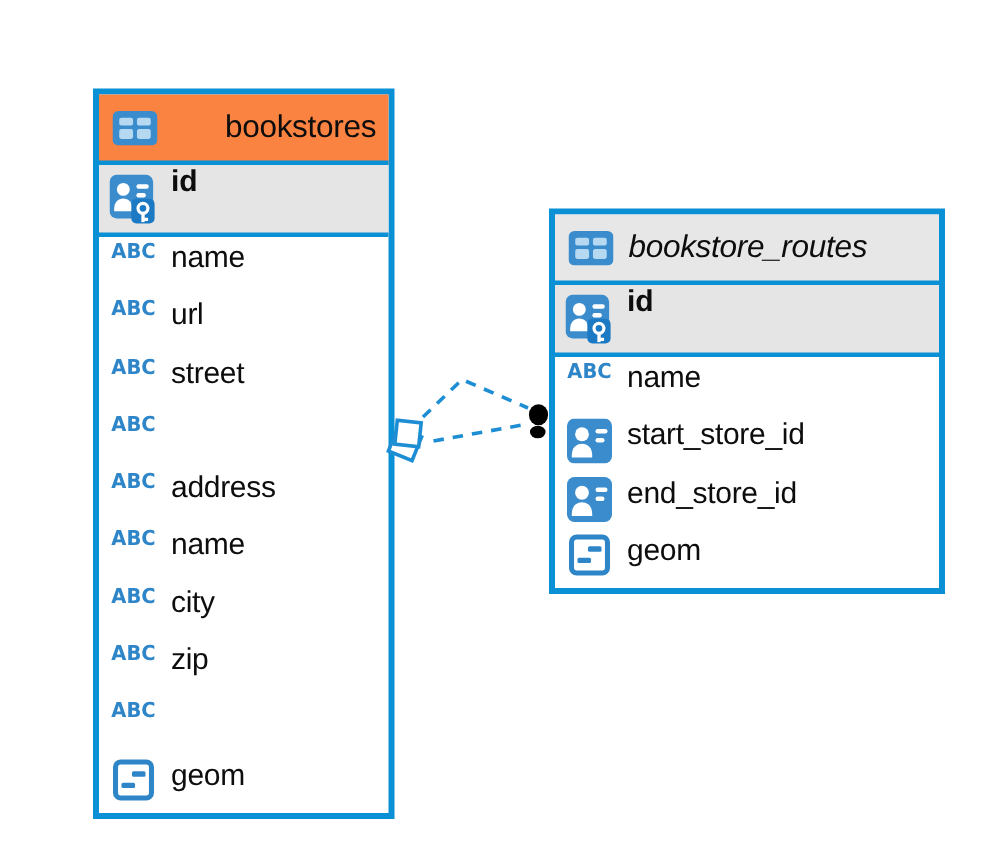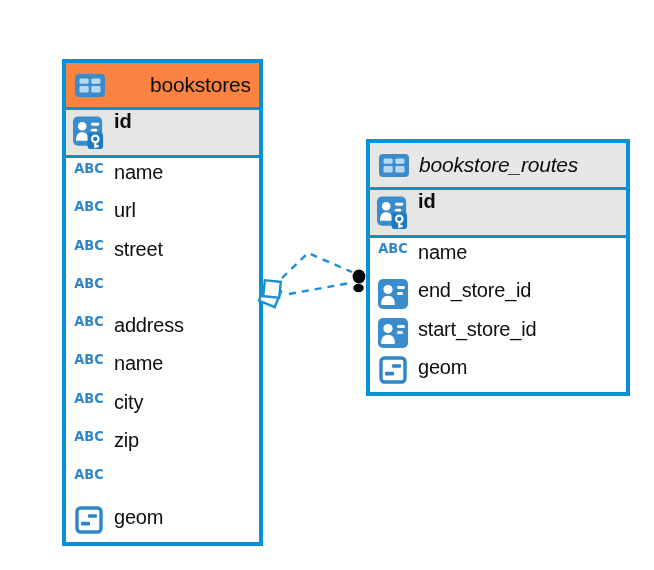--- a/index.html
+++ b/index.html
@@ -208,33 +208,33 @@
         <div class="row">
           <span class="icon-wrap">
             <svg width="30" height="30" viewBox="0 0 30 30">
        <rect x="0" y="0" width="30" height="30" rx="5" fill="#3a8ccd"></rect>
        <circle cx="10" cy="10.5" r="4.6" fill="#ffffff"></circle>
        <path d="M3.2,26 L3.2,24.5 C3.2,19.5 6.2,16.8 10,16.8 C13.8,16.8 16.8,19.5 16.8,24.5 L16.8,26 Z" fill="#ffffff"></path>
        <rect x="19" y="7" width="8" height="3" rx="1.5" fill="#ffffff"></rect>
        <rect x="19" y="13" width="6" height="3" rx="1.5" fill="#ffffff"></rect>
      </svg>
           </span>
-          <span>end_store_id</span>
+          <span>start_store_id</span>
         </div>
         <div class="row">
           <span class="icon-wrap">
             <svg width="30" height="30" viewBox="0 0 30 30">
        <rect x="0" y="0" width="30" height="30" rx="5" fill="#3a8ccd"></rect>
        <circle cx="10" cy="10.5" r="4.6" fill="#ffffff"></circle>
        <path d="M3.2,26 L3.2,24.5 C3.2,19.5 6.2,16.8 10,16.8 C13.8,16.8 16.8,19.5 16.8,24.5 L16.8,26 Z" fill="#ffffff"></path>
        <rect x="19" y="7" width="8" height="3" rx="1.5" fill="#ffffff"></rect>
        <rect x="19" y="13" width="6" height="3" rx="1.5" fill="#ffffff"></rect>
      </svg>
           </span>
-          <span>start_store_id</span>
+          <span>end_store_id</span>
         </div>
         <div class="row">
           <span class="icon-wrap">
             <svg width="28" height="28" viewBox="0 0 28 28">
        <rect x="2" y="2" width="24" height="24" rx="3.5" fill="#ffffff" stroke="#2e86c8" stroke-width="3.4"></rect>
        <rect x="13" y="8.2" width="9" height="3.6" rx="1" fill="#2e86c8"></rect>
        <rect x="6" y="15.8" width="9" height="3.6" rx="1" fill="#2e86c8"></rect>
      </svg>
           </span>
           <span>geom</span>

